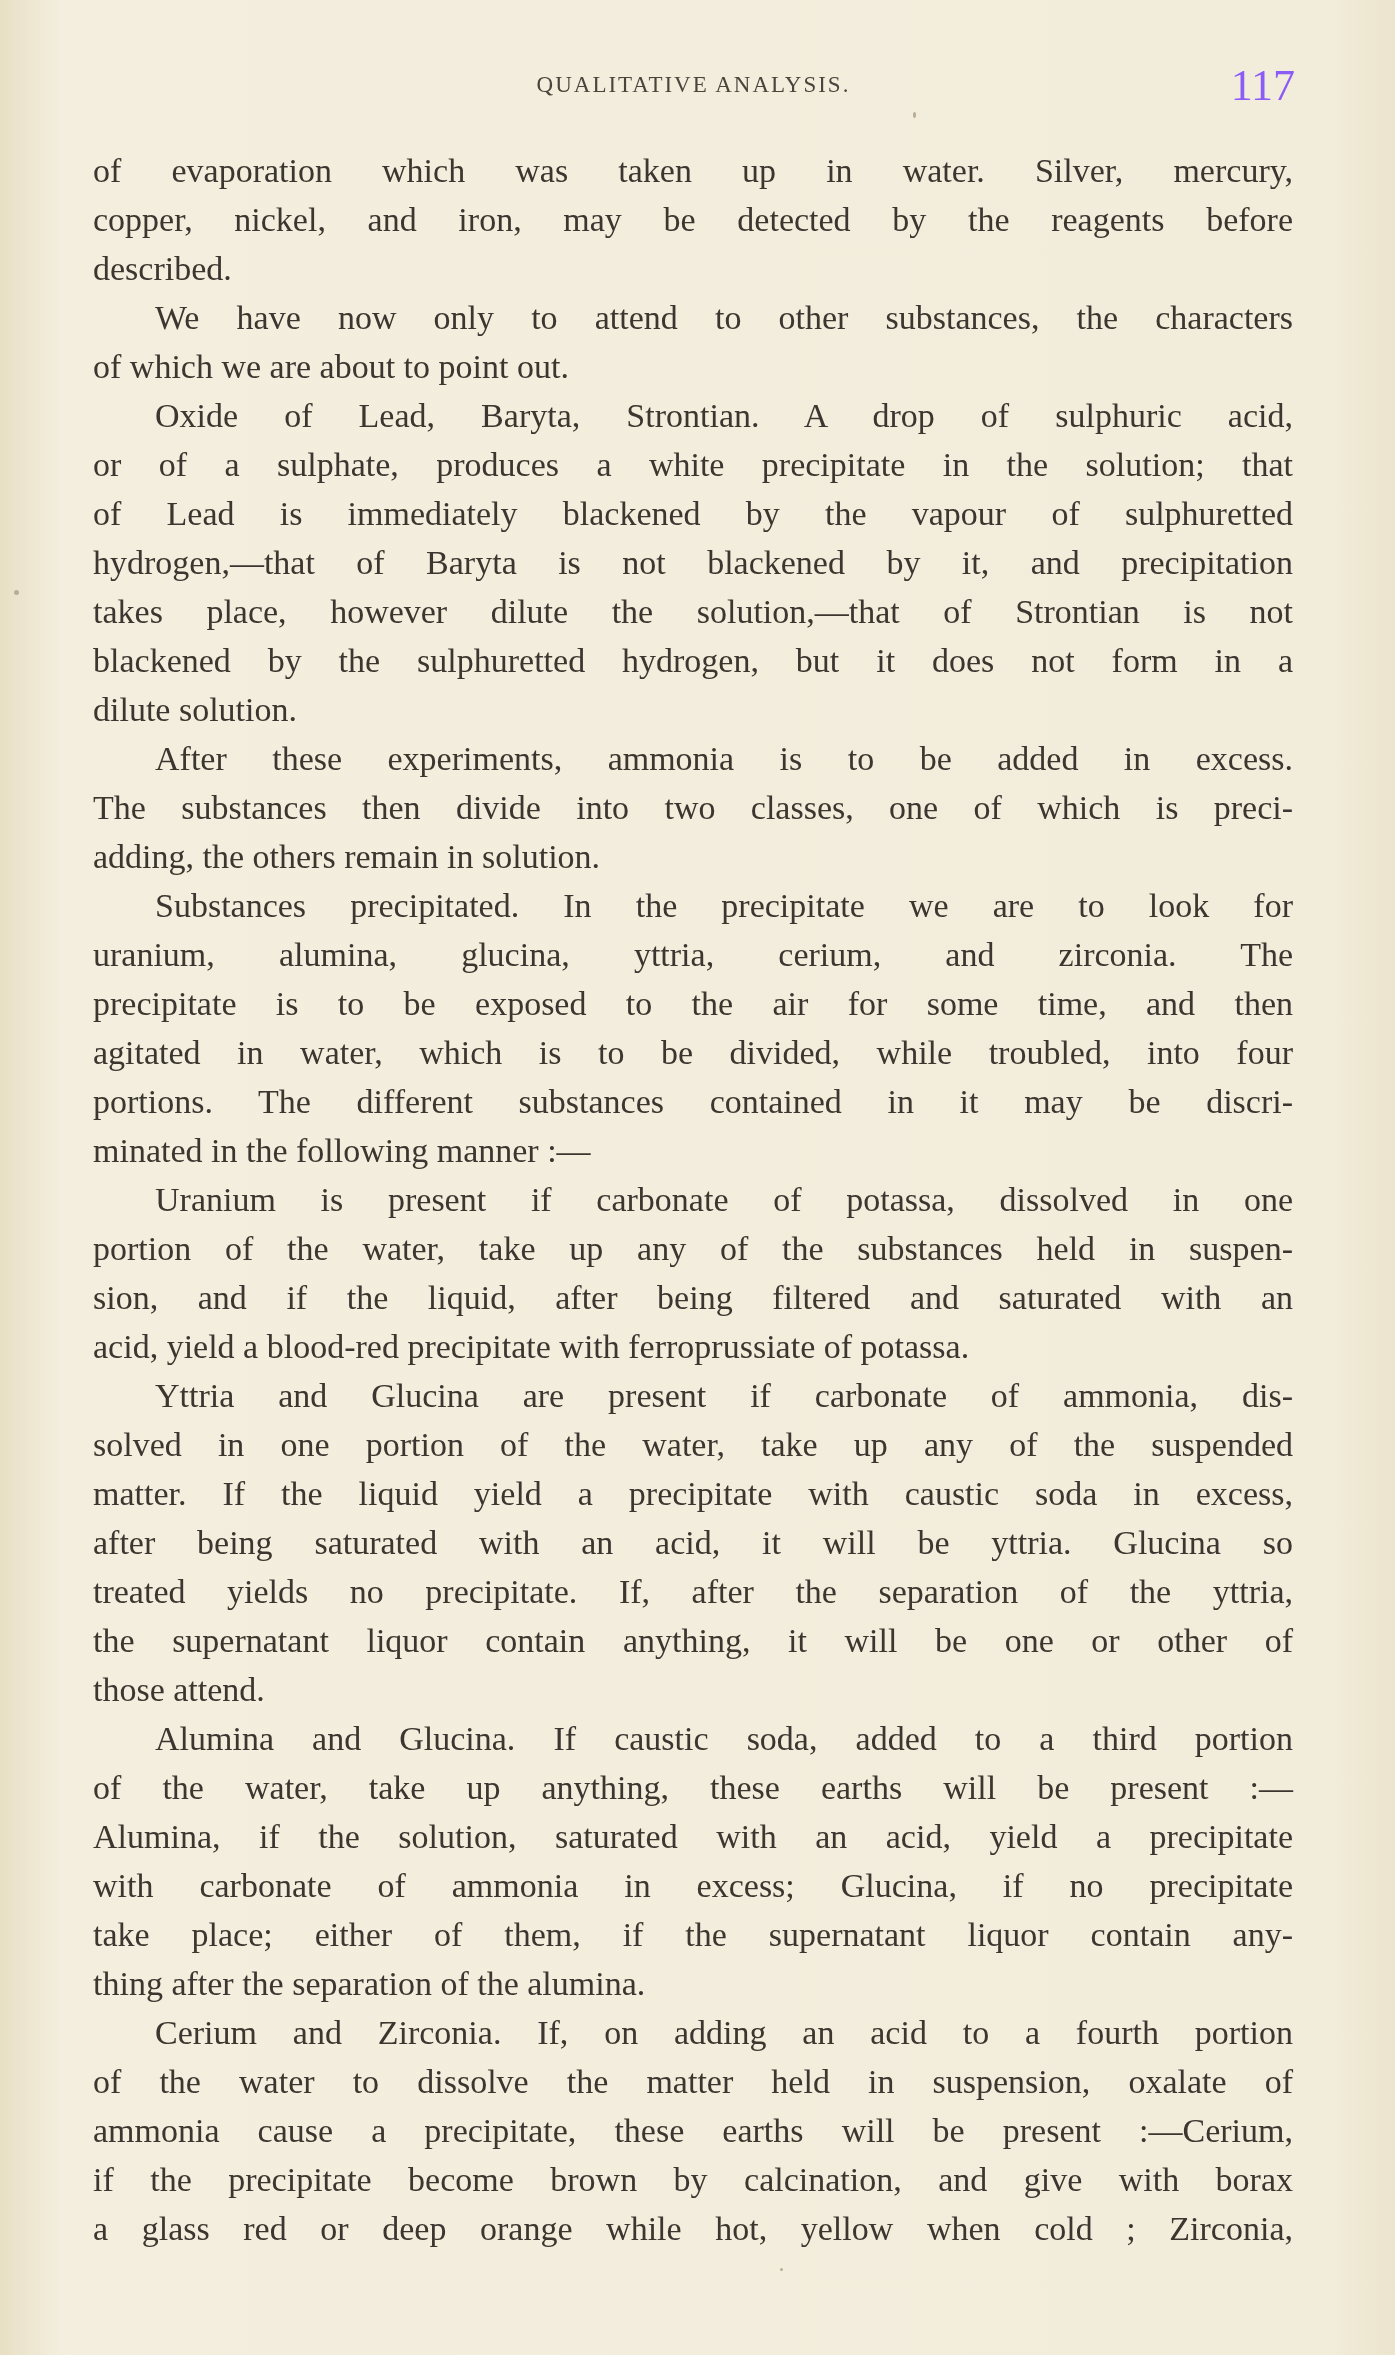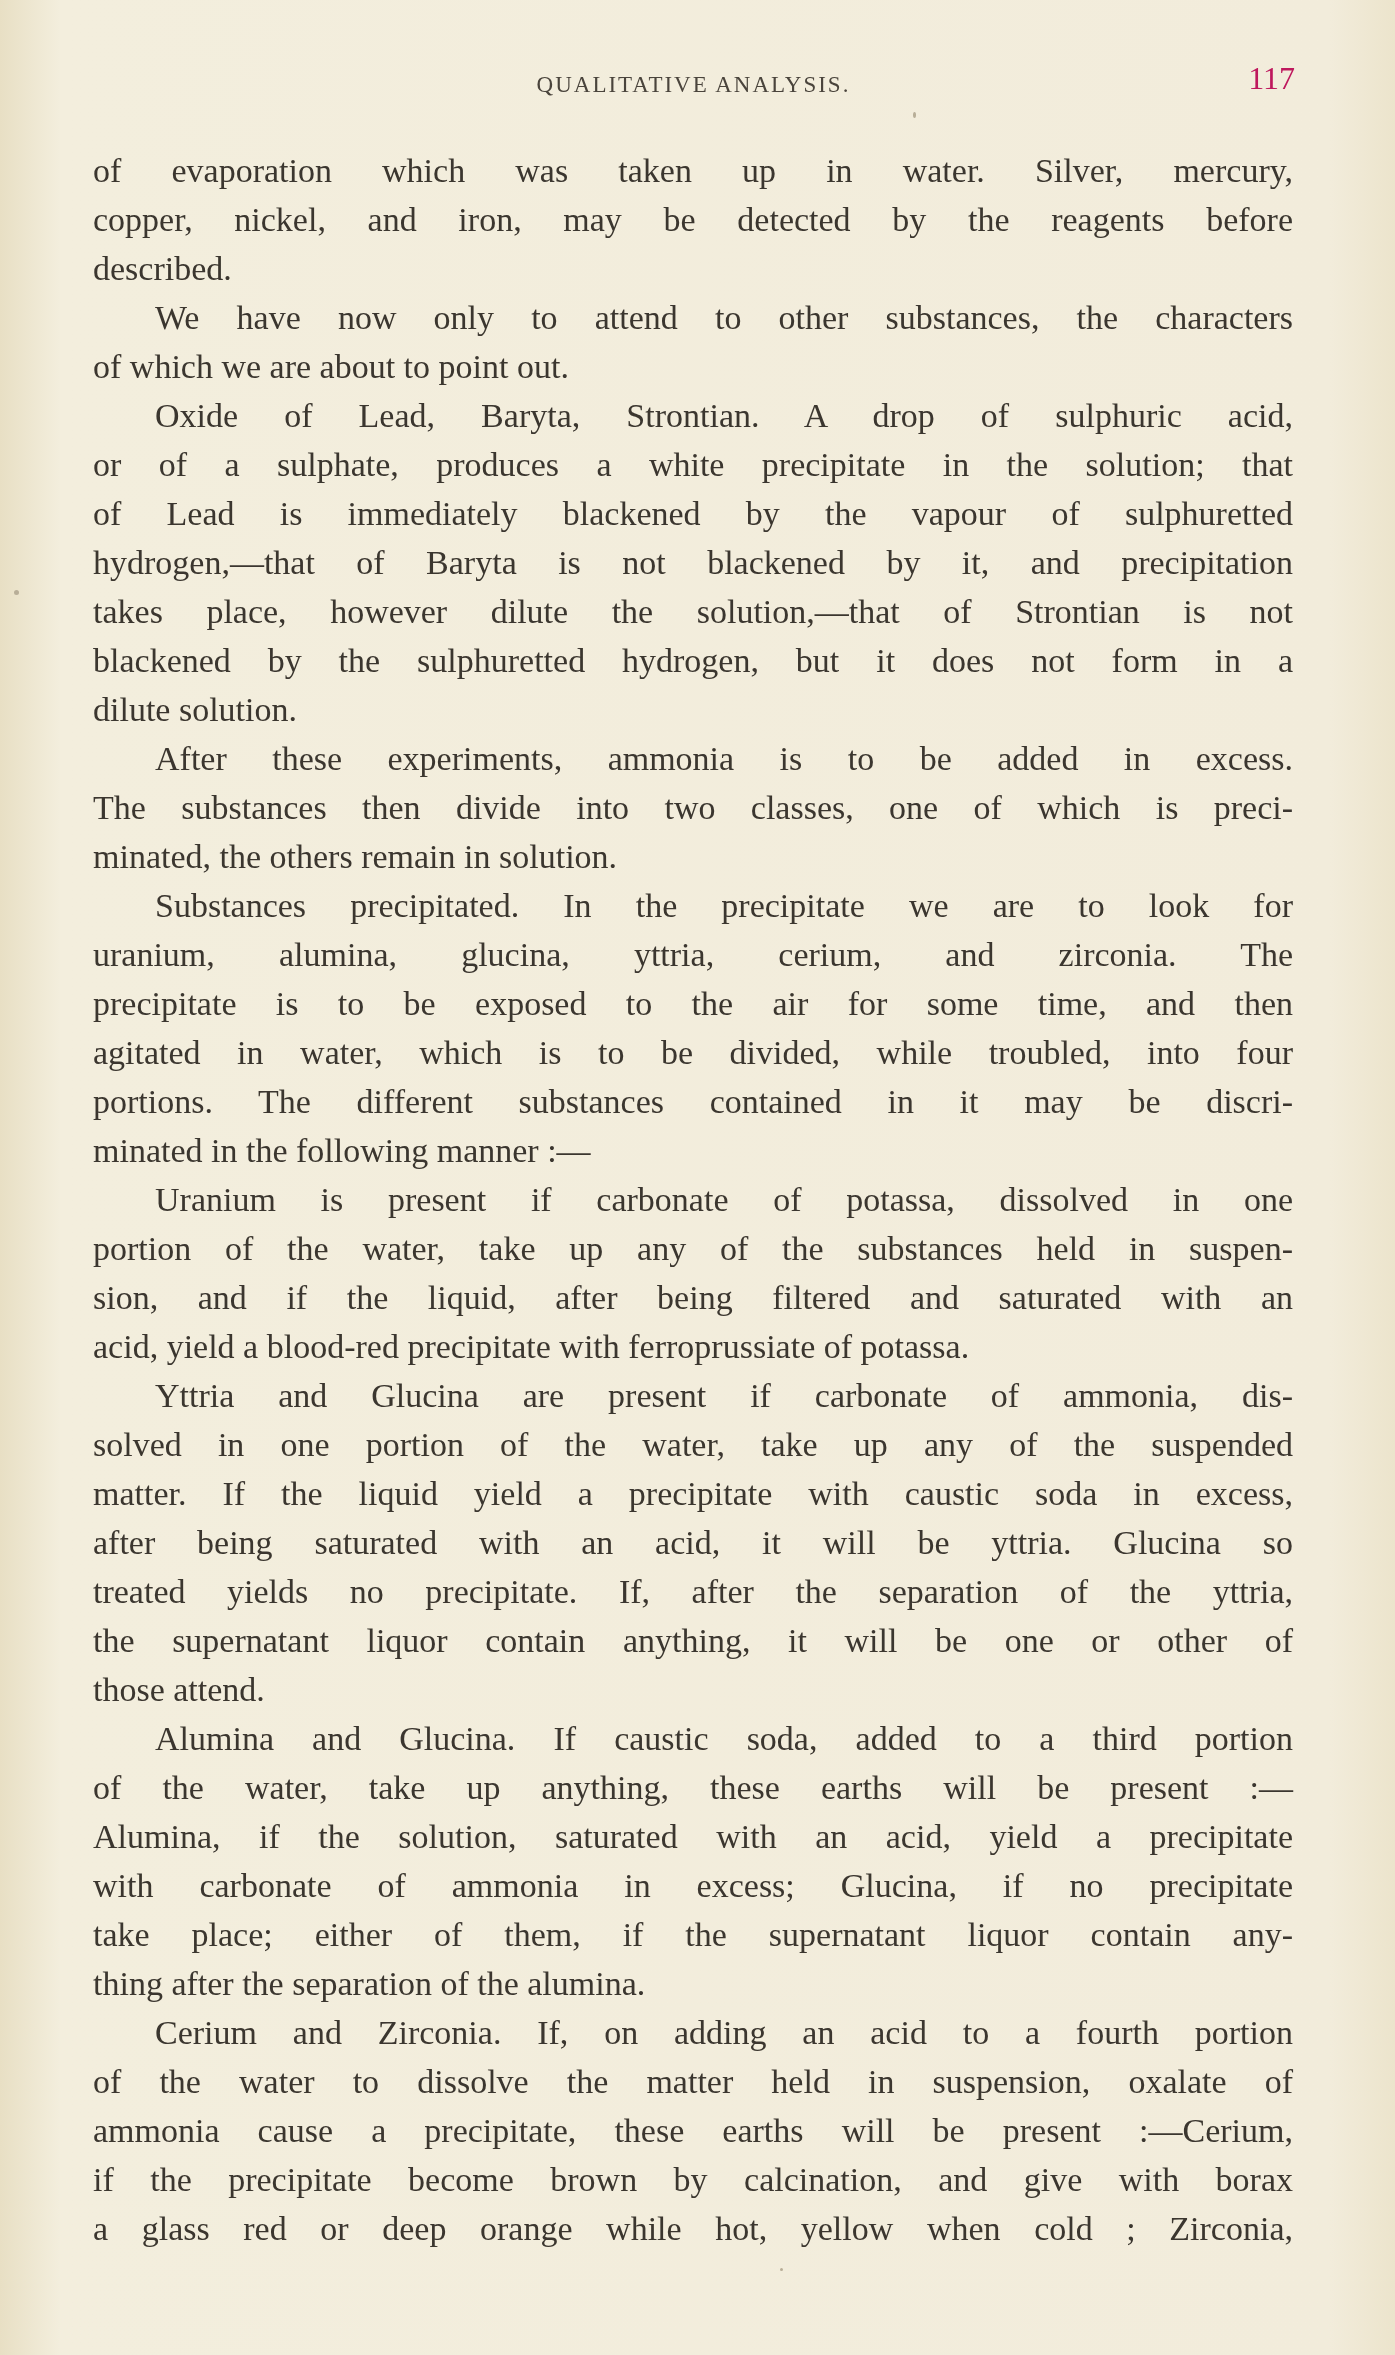--- a/index.html
+++ b/index.html
@@ -17,21 +17,21 @@
   }
   .head-title {
     position: absolute; left: 0; width: 100%; text-align: center; top: 12px;
     font-family: "Liberation Serif", serif;
     font-size: 23px; letter-spacing: 2px; font-variant: small-caps; text-transform: uppercase;
     color: #4a443c;
   }
   .page-number {
     position: absolute; right: 0; top: 0;
     font-family: "Liberation Serif", serif;
-    font-size: 32px; color: #be185d;
+    font-size: 44px; color: #8b5cf6;
   }
   .body-text {
     position: absolute; top: 146px; left: 93px; width: 1200px;
   }
   .line {
     height: 49px; line-height: 49px;
     font-family: "Liberation Serif", serif;
     font-size: 34px;
     text-align: justify; text-align-last: justify;
     white-space: nowrap;
@@ -60,21 +60,21 @@
       <div class="line last"><span>of which we are about to point out.</span></div>
       <div class="line indent"><span class="it">Oxide of Lead</span><span>, </span><span class="it">Baryta</span><span>, </span><span class="it">Strontian.</span><span>  A drop of sulphuric acid,</span></div>
       <div class="line"><span>or of a sulphate, produces a white precipitate in the solution; that</span></div>
       <div class="line"><span>of </span><span class="it">Lead</span><span> is immediately blackened by the vapour of sulphuretted</span></div>
       <div class="line"><span>hydrogen,—that of </span><span class="it">Baryta</span><span> is not blackened by it, and precipitation</span></div>
       <div class="line"><span>takes place, however dilute the solution,—that of </span><span class="it">Strontian</span><span> is not</span></div>
       <div class="line"><span>blackened by the sulphuretted hydrogen, but it does not form in a</span></div>
       <div class="line last"><span>dilute solution.</span></div>
       <div class="line indent"><span>After these experiments, ammonia is to be added in excess.</span></div>
       <div class="line"><span>The substances then divide into two classes, one of which is </span><span class="it">preci-</span></div>
-      <div class="line last"><span class="it">minated</span><span>, the others remain in </span><span class="it">solution.</span></div>
+      <div class="line last"><span class="it">adding</span><span>, the others remain in </span><span class="it">solution.</span></div>
       <div class="line indent"><span class="it">Substances precipitated.</span><span>  In the precipitate we are to look for</span></div>
       <div class="line"><span>uranium, alumina, glucina, yttria, cerium, and zirconia.  The</span></div>
       <div class="line"><span>precipitate is to be exposed to the air for some time, and then</span></div>
       <div class="line"><span>agitated in water, which is to be divided, while troubled, into four</span></div>
       <div class="line"><span>portions.  The different substances contained in it may be discri-</span></div>
       <div class="line last"><span>minated in the following manner :—</span></div>
       <div class="line indent"><span class="it">Uranium</span><span> is present if carbonate of potassa, dissolved in one</span></div>
       <div class="line"><span>portion of the water, take up any of the substances held in suspen-</span></div>
       <div class="line"><span>sion, and if the liquid, after being filtered and saturated with an</span></div>
       <div class="line last"><span>acid, yield a blood-red precipitate with ferroprussiate of potassa.</span></div>

